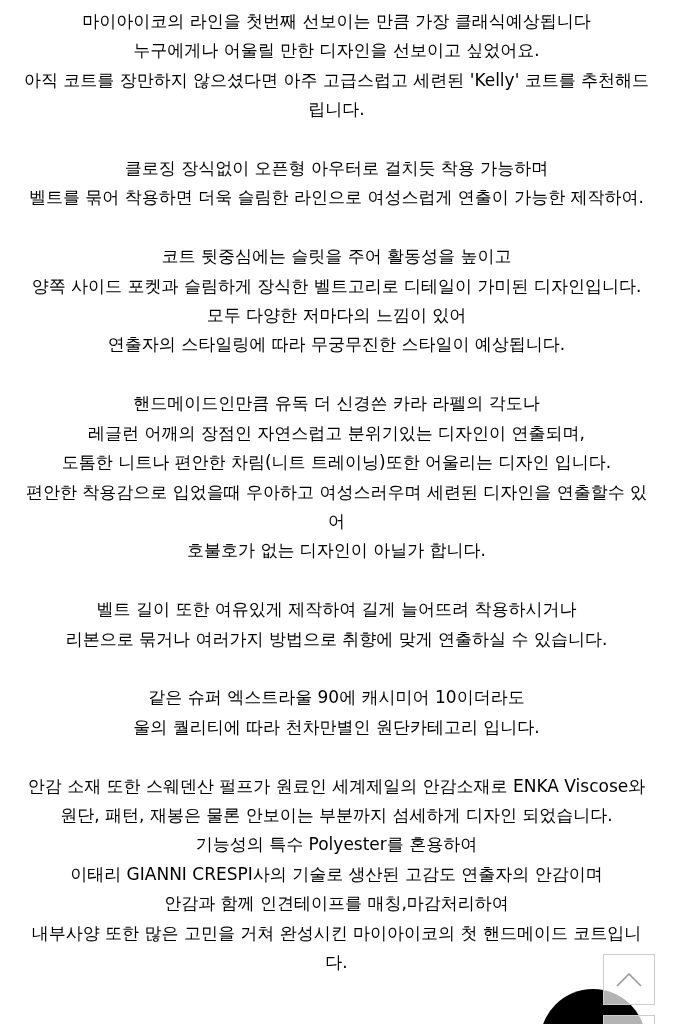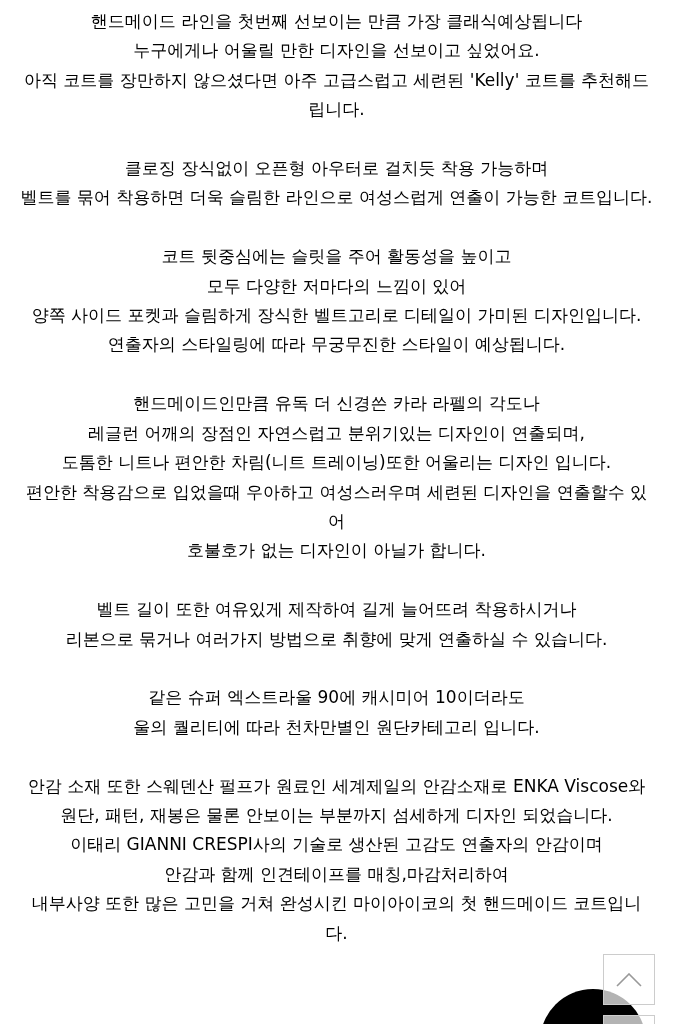--- a/index.html
+++ b/index.html
@@ -60,35 +60,35 @@
     }
     .quick-btn.top { top: 954px; }
     .quick-btn.second { top: 1015px; }
     .quick-btn svg { display: block; }
   </style>
 </head>
 <body>
 
 <div class="description">
   <div class="para">
-    <span class="line"><span>핸드메이드 라인을 첫번째 선보이는 만큼 가장 </span><b>클래식</b><span>예상됩니다</span></span>
+    <span class="line"><span>마이아이코의 라인을 첫번째 선보이는 만큼 가장 </span><b>클래식</b><span>예상됩니다</span></span>
     <span class="line">누구에게나 어울릴 만한 디자인을 선보이고 싶었어요.</span>
     <span class="line">아직 코트를 장만하지 않으셨다면 아주 고급스럽고 세련된 'Kelly' 코트를 추천해드</span>
     <span class="line">립니다.</span>
   </div>
 
   <div class="para">
     <span class="line">클로징 장식없이 오픈형 아우터로 걸치듯 착용 가능하며</span>
-    <span class="line">벨트를 묶어 착용하면 더욱 슬림한 라인으로 여성스럽게 연출이 가능한 코트입니다.</span>
+    <span class="line">벨트를 묶어 착용하면 더욱 슬림한 라인으로 여성스럽게 연출이 가능한 제작하여.</span>
   </div>
 
   <div class="para">
     <span class="line">코트 뒷중심에는 슬릿을 주어 활동성을 높이고</span>
+    <span class="line">양쪽 사이드 포켓과 슬림하게 장식한 벨트고리로 디테일이 가미된 디자인입니다.</span>
     <span class="line">모두 다양한 저마다의 느낌이 있어</span>
-    <span class="line">양쪽 사이드 포켓과 슬림하게 장식한 벨트고리로 디테일이 가미된 디자인입니다.</span>
     <span class="line">연출자의 스타일링에 따라 무궁무진한 스타일이 예상됩니다.</span>
   </div>
 
   <div class="para">
     <span class="line">핸드메이드인만큼 유독 더 신경쓴 카라 라펠의 각도나</span>
     <span class="line">레글런 어깨의 장점인 자연스럽고 분위기있는 디자인이 연출되며,</span>
     <span class="line">도톰한 니트나 편안한 차림(니트 트레이닝)또한 어울리는 디자인 입니다.</span>
     <span class="line">편안한 착용감으로 입었을때 우아하고 여성스러우며 세련된 디자인을 연출할수 있</span>
     <span class="line">어</span>
     <span class="line">호불호가 없는 디자인이 아닐가 합니다.</span>
@@ -100,20 +100,21 @@
   </div>
 
   <div class="para">
     <span class="line">같은 슈퍼 엑스트라울 90에 캐시미어 10이더라도</span>
     <span class="line">울의 퀄리티에 따라 천차만별인 원단카테고리 입니다.</span>
   </div>
 
   <div class="para">
     <span class="line">안감 소재 또한 스웨덴산 펄프가 원료인 세계제일의 안감소재로 ENKA Viscose와</span>
     <span class="line">원단, 패턴, 재봉은 물론 안보이는 부분까지 섬세하게 디자인 되었습니다.</span>
+    <span class="line">기능성의 특수 Polyester를 혼용하여</span>
     <span class="line">이태리 GIANNI CRESPI사의 기술로 생산된 고감도 연출자의 안감이며</span>
     <span class="line">안감과 함께 인견테이프를 매칭,마감처리하여</span>
     <span class="line">내부사양 또한 많은 고민을 거쳐 완성시킨 마이아이코의 첫 핸드메이드 코트입니</span>
     <span class="line">다.</span>
   </div>
 </div>
 
 <div class="fab"></div>
 
 <div class="quick-btn top">

